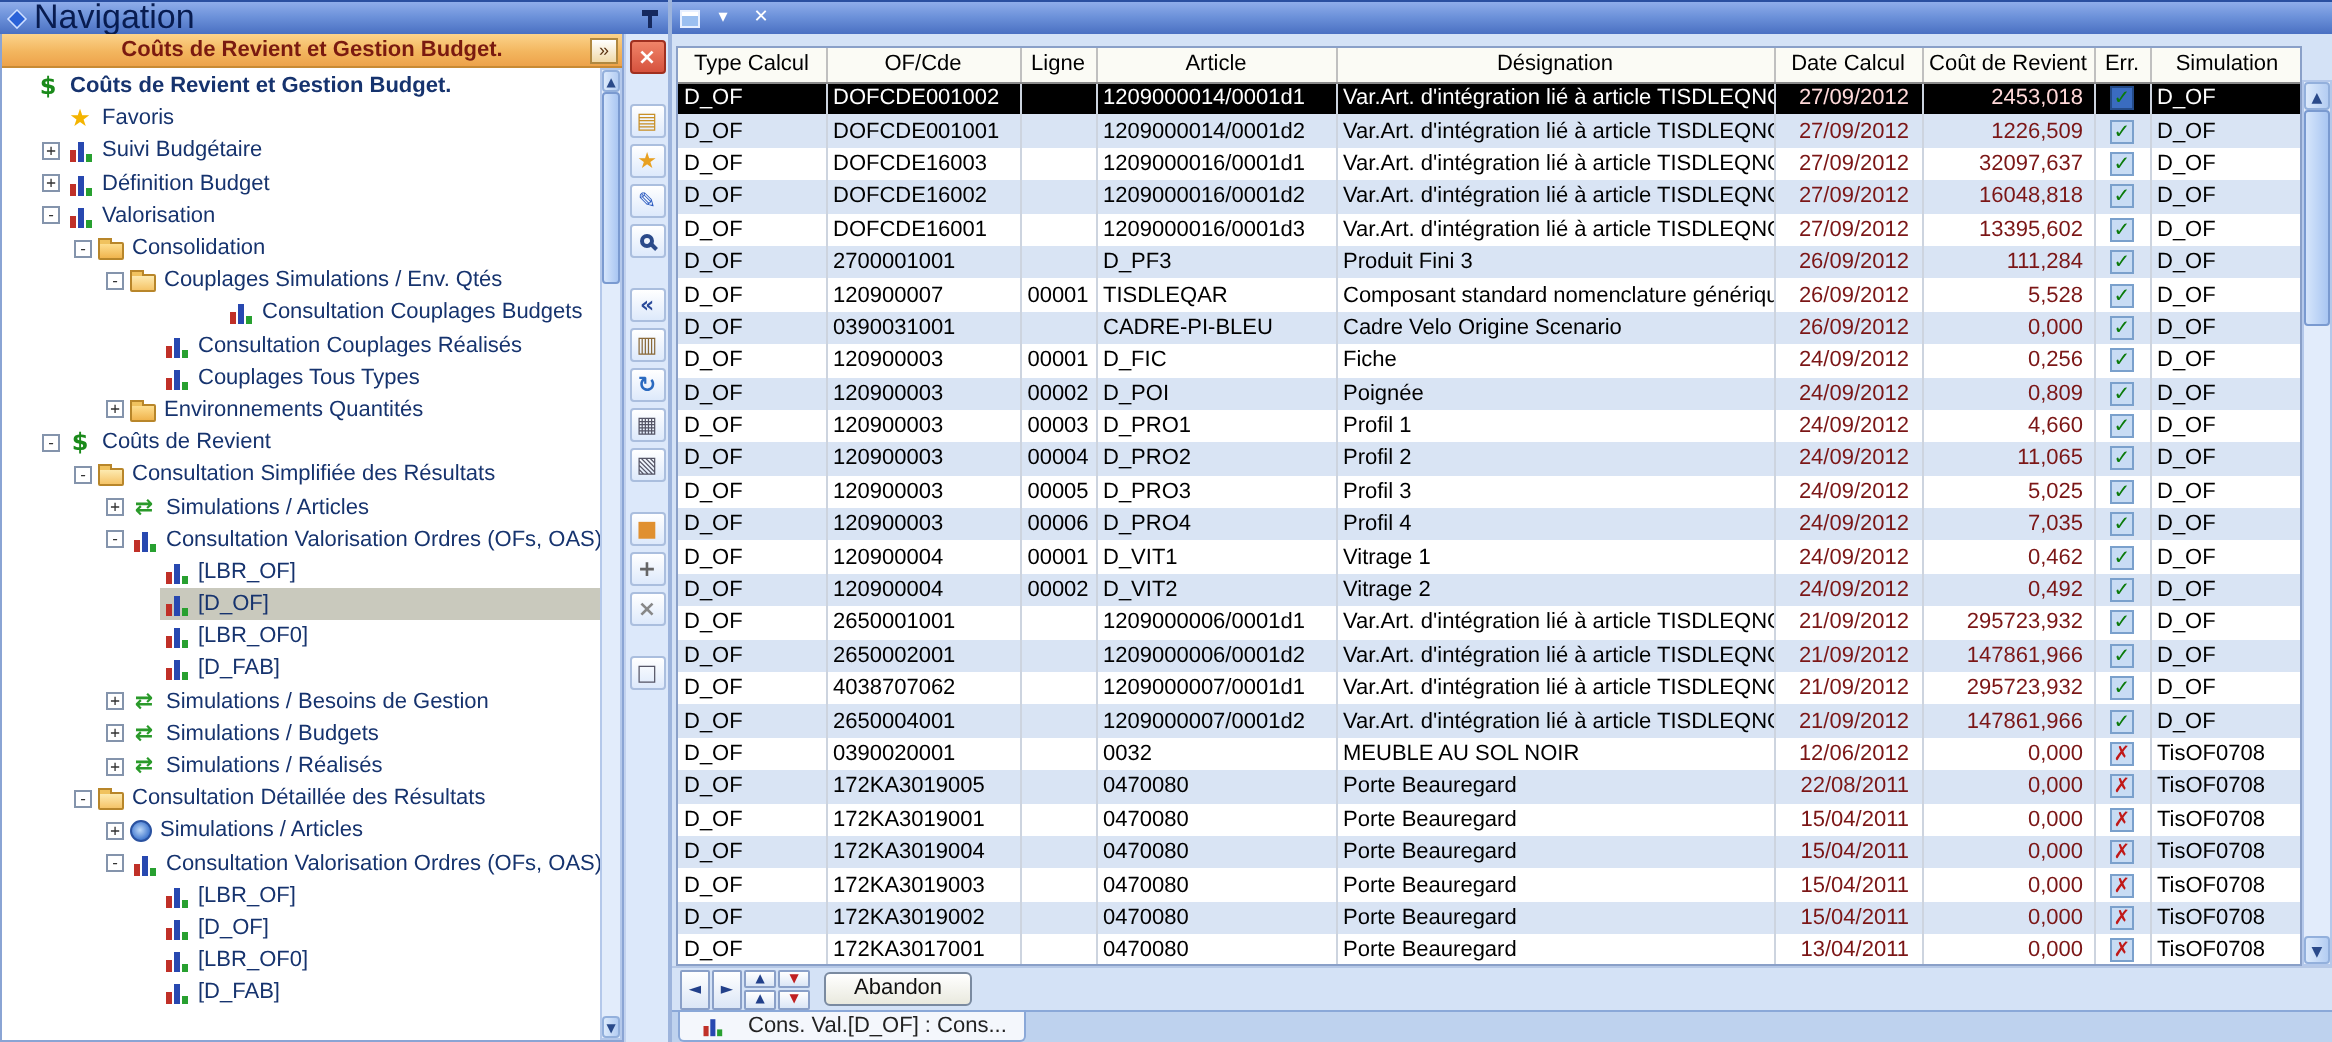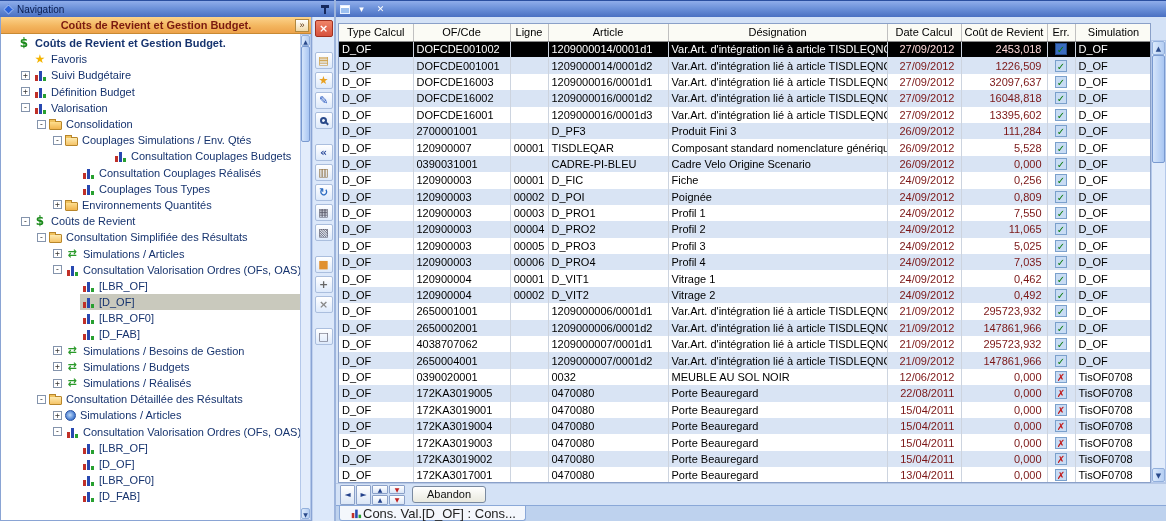--- a/index.html
+++ b/index.html
@@ -3,21 +3,21 @@
 <meta charset="utf-8">
 <style>
   * { margin:0; padding:0; box-sizing:border-box; }
   html,body { width:1166px; height:521px; overflow:hidden; }
   body { font-family:"Liberation Sans", sans-serif; background:#9db4dc; }
   .app { display:flex; width:1166px; height:521px; gap:2px; background:#9db4dc; }
 
   
   .titlebar { height:17px; flex:none; display:flex; align-items:center; gap:4px; padding:8px 4px;
     background:linear-gradient(180deg,#8fadea 0%,#6d92da 45%,#4a70c2 100%);
-    border-top:1px solid #2a4fa0; color:#081c50; font-size:10px; white-space:nowrap; overflow:hidden; }
+    border-top:1px solid #2a4fa0; color:#081c50; font-size:17px; white-space:nowrap; overflow:hidden; }
   .tb-title { flex:1; overflow:hidden; text-overflow:ellipsis; }
   .diamond { width:9px; height:9px; background:#2a62d8; transform:rotate(45deg) scale(.8); border:1px solid #d0e0ff; flex:none; }
   .win-ico { width:10px; height:9px; flex:none; background:linear-gradient(#fff 0 2px,#9cc0f0 2px); border:1px solid #e8f0ff; }
   .pin { position:relative; width:10px; height:12px; flex:none; cursor:pointer; }
   .pin::before { content:""; position:absolute; left:1px; top:2px; width:8px; height:3px; background:#16295e; }
   .pin::after { content:""; position:absolute; left:4px; top:5px; width:2px; height:6px; background:#16295e; }
   .cap-btn { width:15px; height:13px; flex:none; text-align:center; font-size:9px; line-height:13px; color:#fff; cursor:pointer; font-family:"DejaVu Sans",sans-serif; }
   .cap-chevron::before { content:"▾"; }
   .cap-close::before { content:"✕"; }
 
@@ -99,21 +99,21 @@
   
   .footer { height:22px; flex:none; display:flex; align-items:center; gap:7px; padding-left:4px; background:#d4e2f6; border-top:1px solid #b6c8e6; }
   .navcluster { display:grid; grid-template-columns:15px 15px 16px 16px; grid-auto-rows:9.5px; gap:1px; }
   .rnav { font:6px/8px "DejaVu Sans",sans-serif; color:#22408a; background:linear-gradient(#fff,#dbe6f6); border:1px solid #8aa0c8; border-radius:1px; cursor:pointer; padding:0; }
   .rnav.red { color:#c02020; }
   .rnav.tall { grid-row:1 / span 2; font-size:8px; }
   .abandon { font-size:11px; padding:1px 14px 2px; background:linear-gradient(#ffffff,#e9e9de); border:1px solid #7a8aa0; border-radius:3px; cursor:pointer; color:#111; }
 
   
   .tabbar { height:16px; flex:none; background:#bed2ee; border-top:1px solid #8aa8d8; display:flex; padding-left:3px; }
-  .tab { display:flex; align-items:center; gap:0; padding:0 9px; font-size:13px; color:#222; background:#f4f7fc;
+  .tab { display:flex; align-items:center; gap:11px; padding:0 9px; font-size:11px; color:#222; background:#f4f7fc;
     border:1px solid #8aa8d8; border-top:none; border-radius:0 0 3px 3px; cursor:pointer; white-space:nowrap; }
   .tab .ti { transform:scale(.85); margin:0; }
 </style>
 </head>
 <body>
 
 <div class="app">
 
   <div class="left-dock">
     <div class="titlebar">
@@ -450,21 +450,21 @@
                 <td class="c-err"><span class="mark ok">✓</span></td>
                 <td class="c-sim">D_OF</td>
               </tr>
               <tr>
                 <td class="c-type">D_OF</td>
                 <td class="c-of">120900003</td>
                 <td class="c-ligne">00003</td>
                 <td class="c-article">D_PRO1</td>
                 <td class="c-des">Profil 1</td>
                 <td class="c-date">24/09/2012</td>
-                <td class="c-cout">7,550</td>
+                <td class="c-cout">4,660</td>
                 <td class="c-err"><span class="mark ok">✓</span></td>
                 <td class="c-sim">D_OF</td>
               </tr>
               <tr>
                 <td class="c-type">D_OF</td>
                 <td class="c-of">120900003</td>
                 <td class="c-ligne">00004</td>
                 <td class="c-article">D_PRO2</td>
                 <td class="c-des">Profil 2</td>
                 <td class="c-date">24/09/2012</td>

